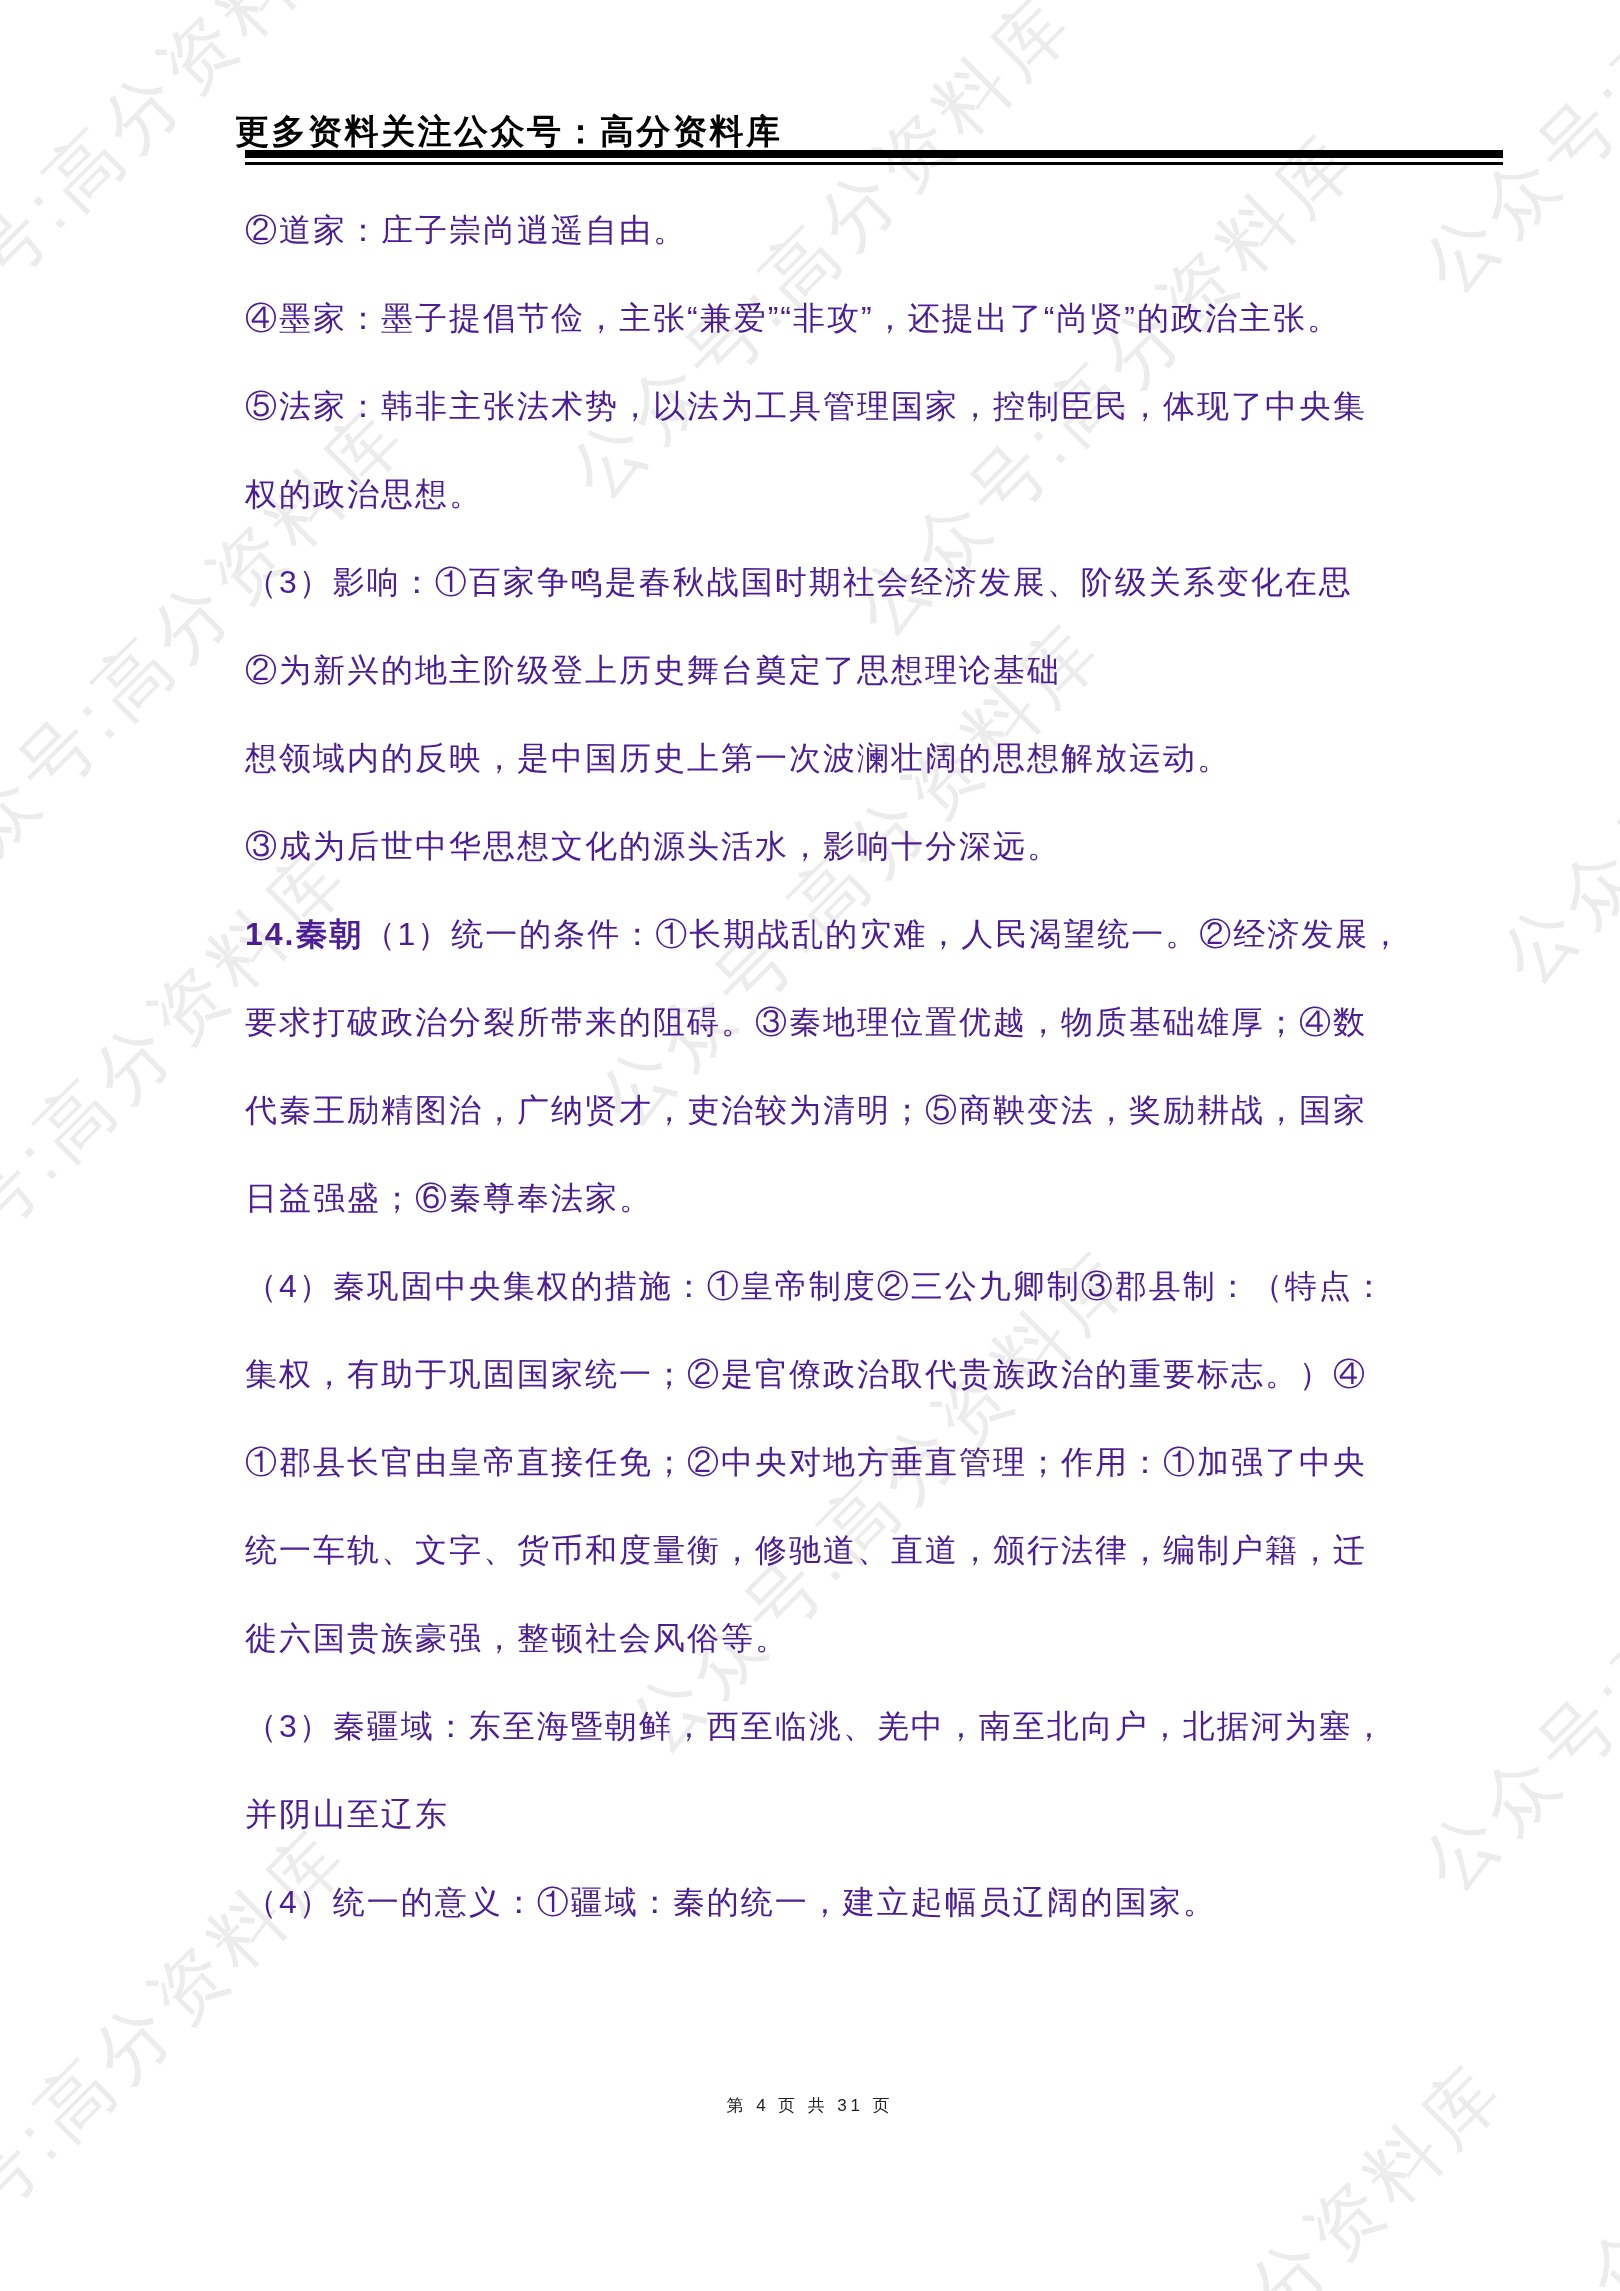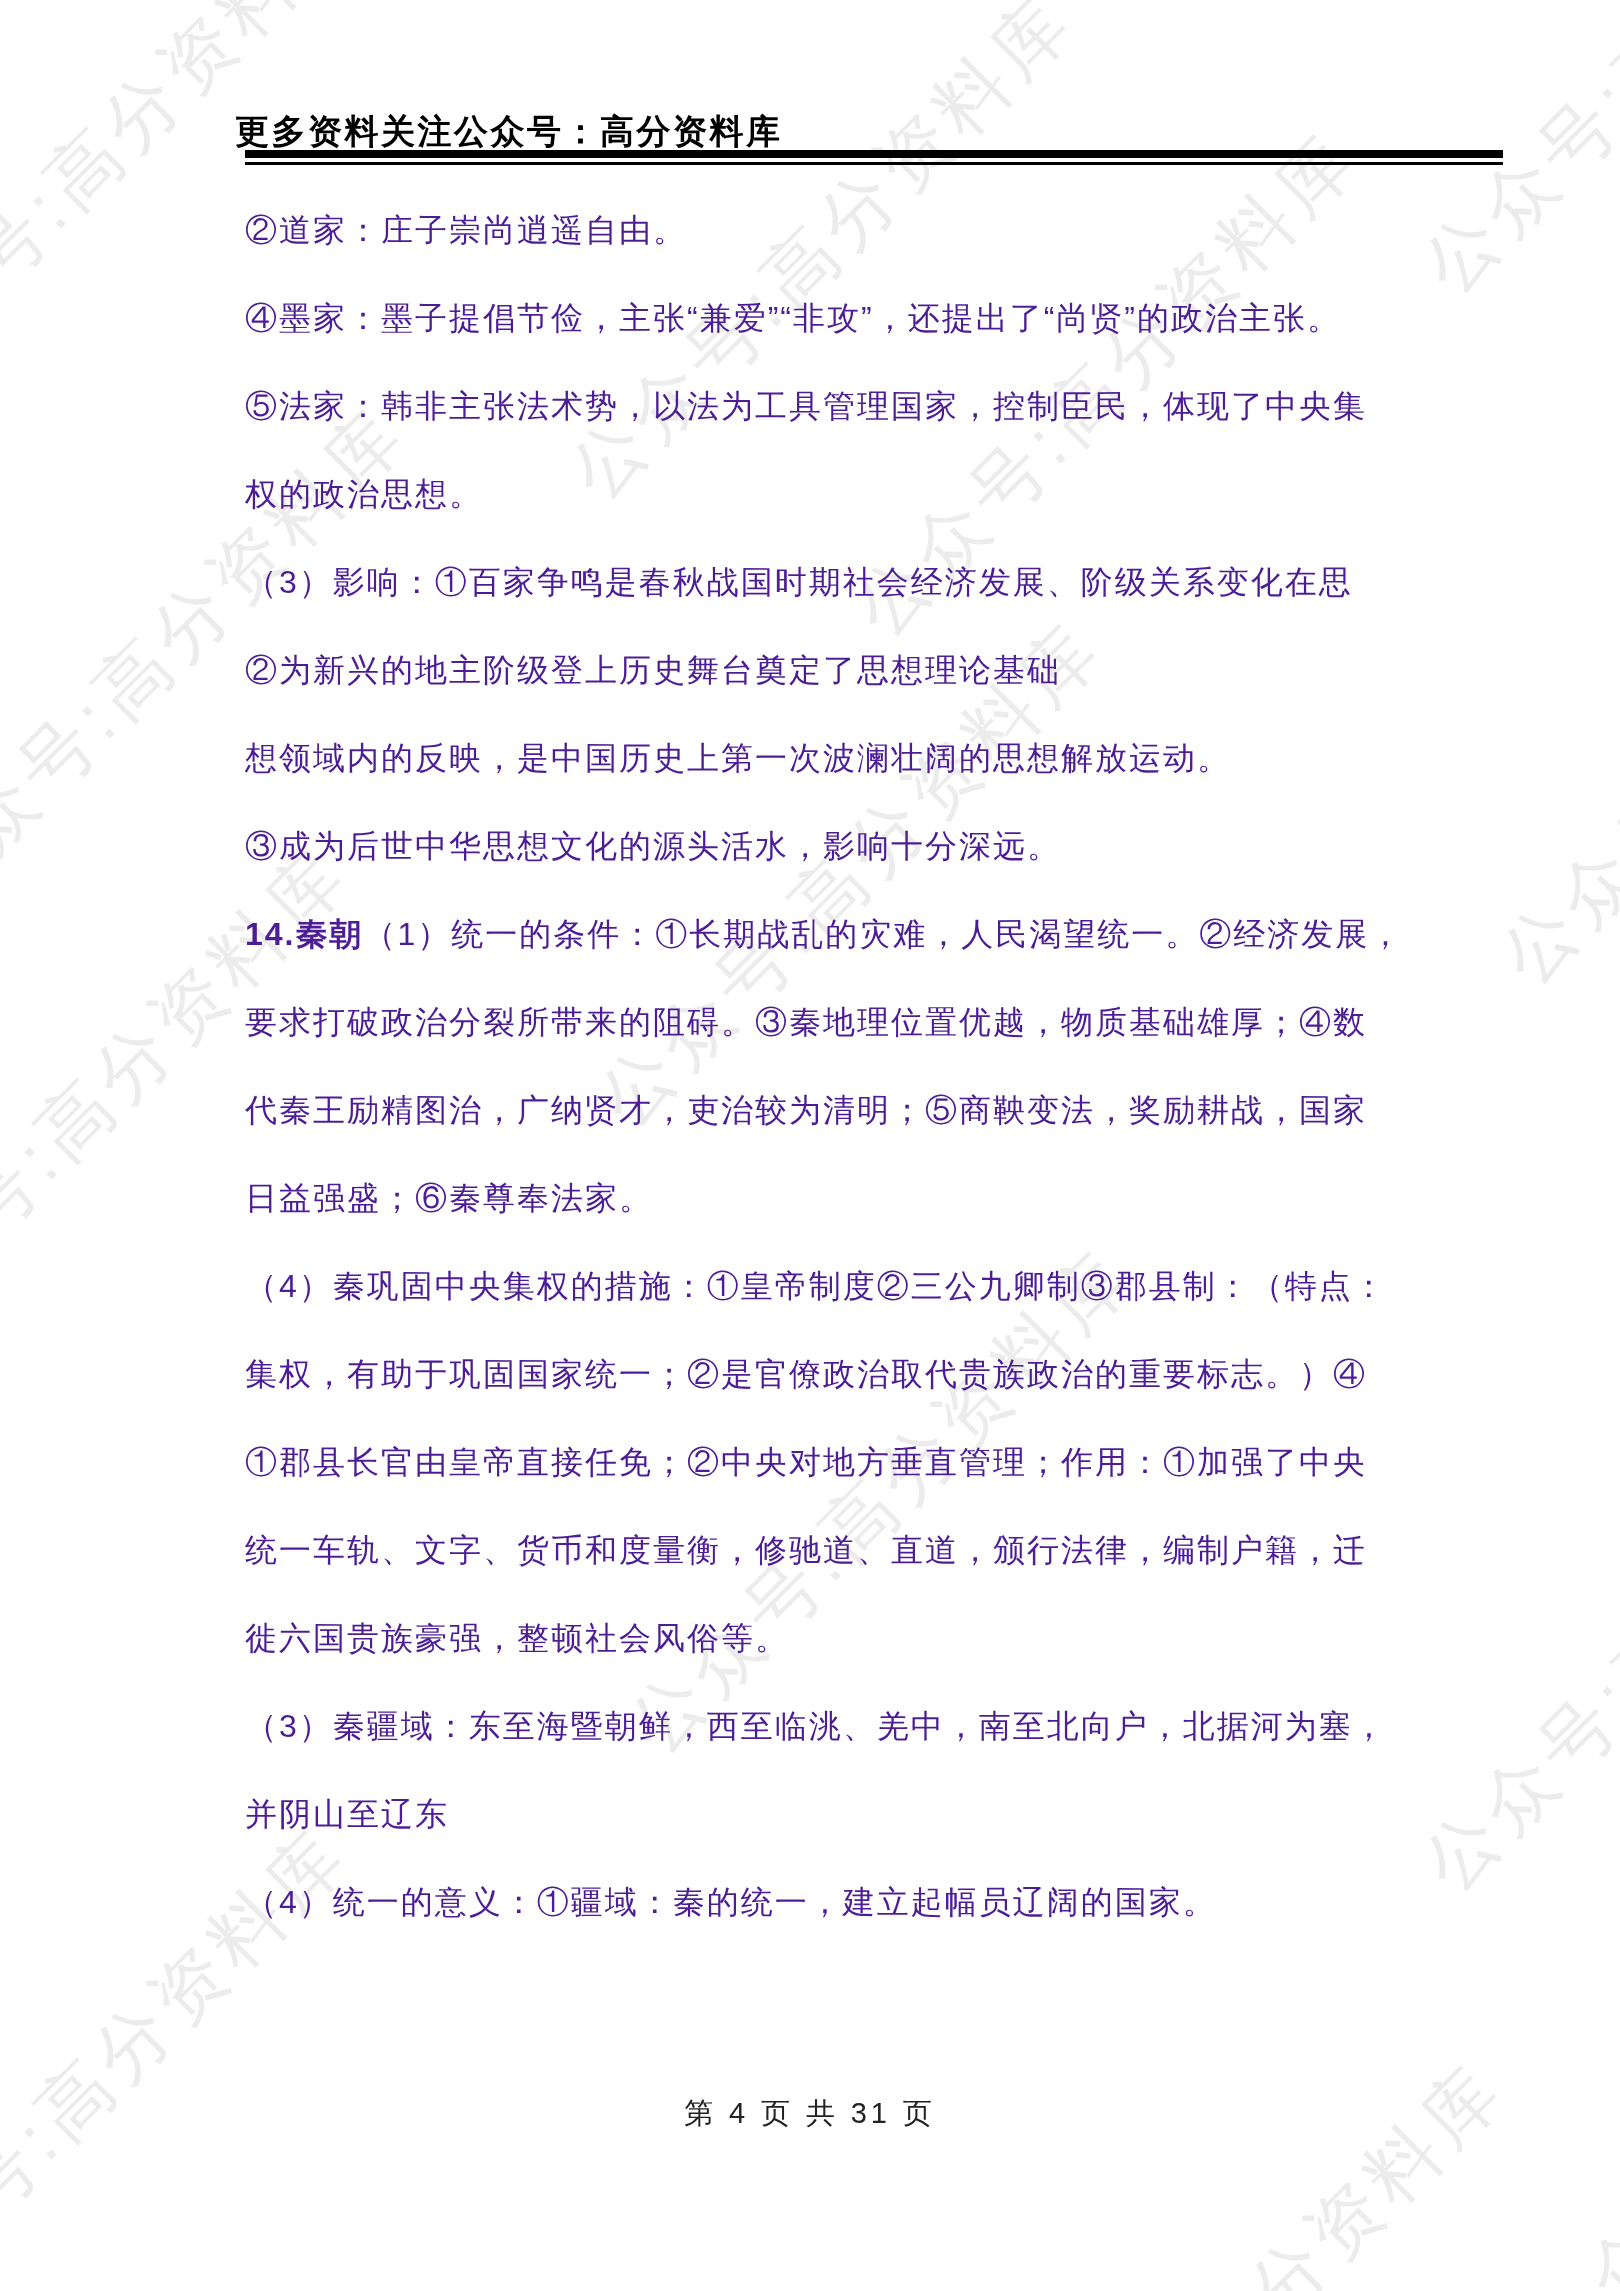--- a/index.html
+++ b/index.html
@@ -52,21 +52,21 @@
     height:88px;
     line-height:88px;
     white-space:nowrap;
   }
   .line .b{font-weight:700;}
   .footer{
     position:absolute;
     left:0;top:2094px;
     width:1620px;
     text-align:center;
-    font-size:29px;
+    font-size:17px;
     letter-spacing:3.9px;
     color:#222;
   }
 </style>
 </head>
 <body>
 
 <div class="page">
   <div class="wm-layer">
       <div class="wm" style="left: -167px; top: 353px; color: rgb(236, 236, 236);">公众号:高分资料库</div>

